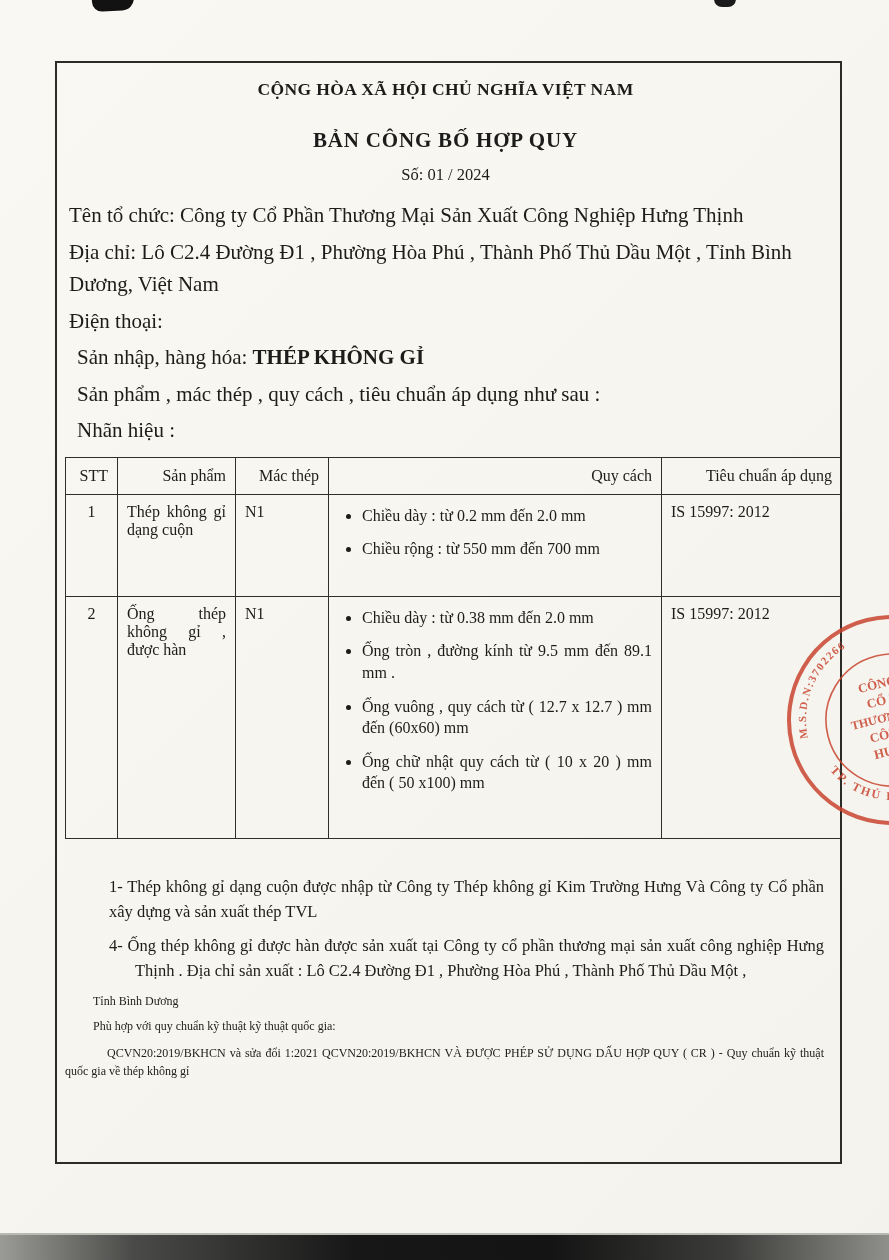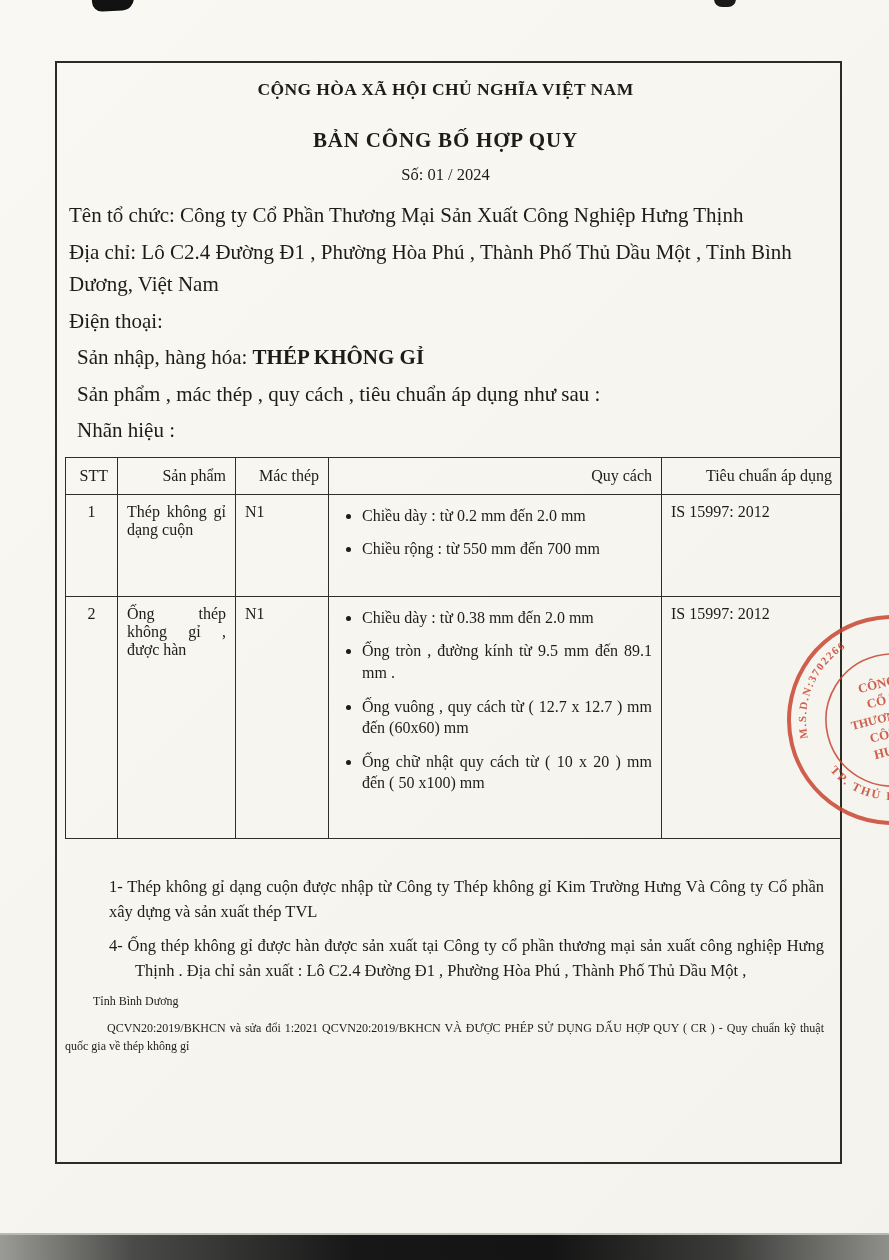--- a/index.html
+++ b/index.html
@@ -147,20 +147,21 @@
           </td>
           <td>IS 15997: 2012</td>
         </tr>
       </tbody>
     </table>
 
     <div class="notes">
       <p class="note">1- Thép không gỉ dạng cuộn được nhập từ Công ty Thép không gỉ Kim Trường Hưng Và Công ty Cổ phần xây dựng và sản xuất thép TVL</p>
       <p class="note hang">4- Ống thép không gỉ được hàn được sản xuất tại Công ty cổ phần thương mại sản xuất công nghiệp Hưng Thịnh . Địa chỉ sản xuất : Lô C2.4 Đường Đ1 , Phường Hòa Phú , Thành Phố Thủ Dầu Một ,</p>
       <p class="plain-line">Tỉnh Bình Dương</p>
+      <p class="plain-line">Phù hợp với quy chuẩn kỹ thuật kỹ thuật quốc gia:</p>
       <p class="reg-par">QCVN20:2019/BKHCN  và  sửa  đổi  1:2021  QCVN20:2019/BKHCN  VÀ  ĐƯỢC PHÉP SỬ DỤNG DẤU HỢP QUY ( CR ) -  Quy chuẩn kỹ thuật quốc gia về thép không gỉ</p>
     </div>
 
   </div>
 
   <svg class="stamp" width="240" height="240" viewBox="0 0 240 240">
     <g transform="rotate(-14 120 120)">
       <circle cx="120" cy="120" r="103" fill="none" stroke="#c94530" stroke-width="4"></circle>
       <circle cx="120" cy="120" r="66" fill="none" stroke="#c94530" stroke-width="1.6"></circle>
       <path id="arcTop" d="M 34,120 A 86,86 0 0 1 206,120" fill="none"></path>

